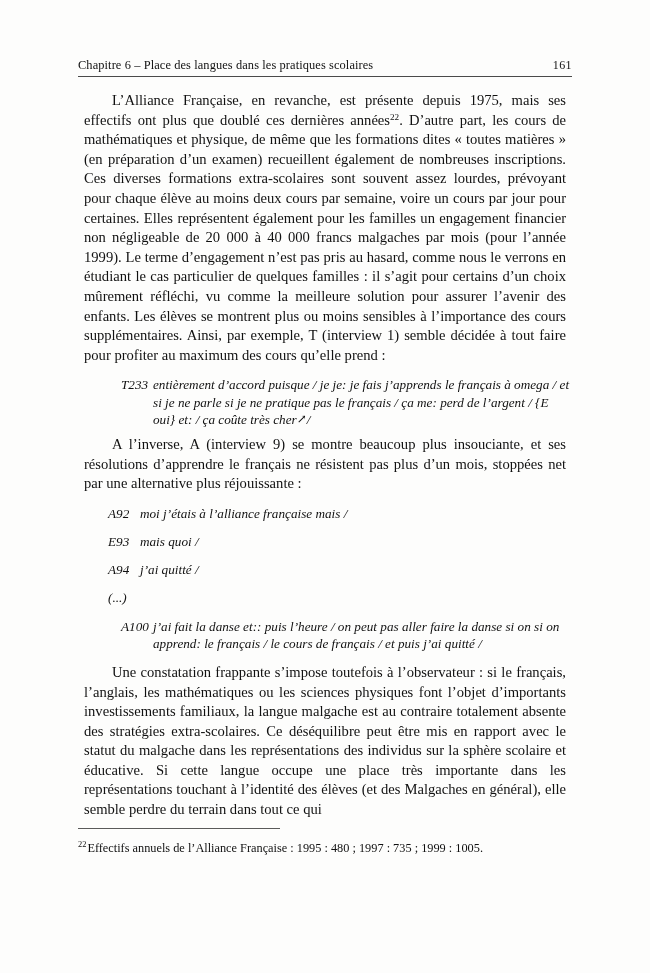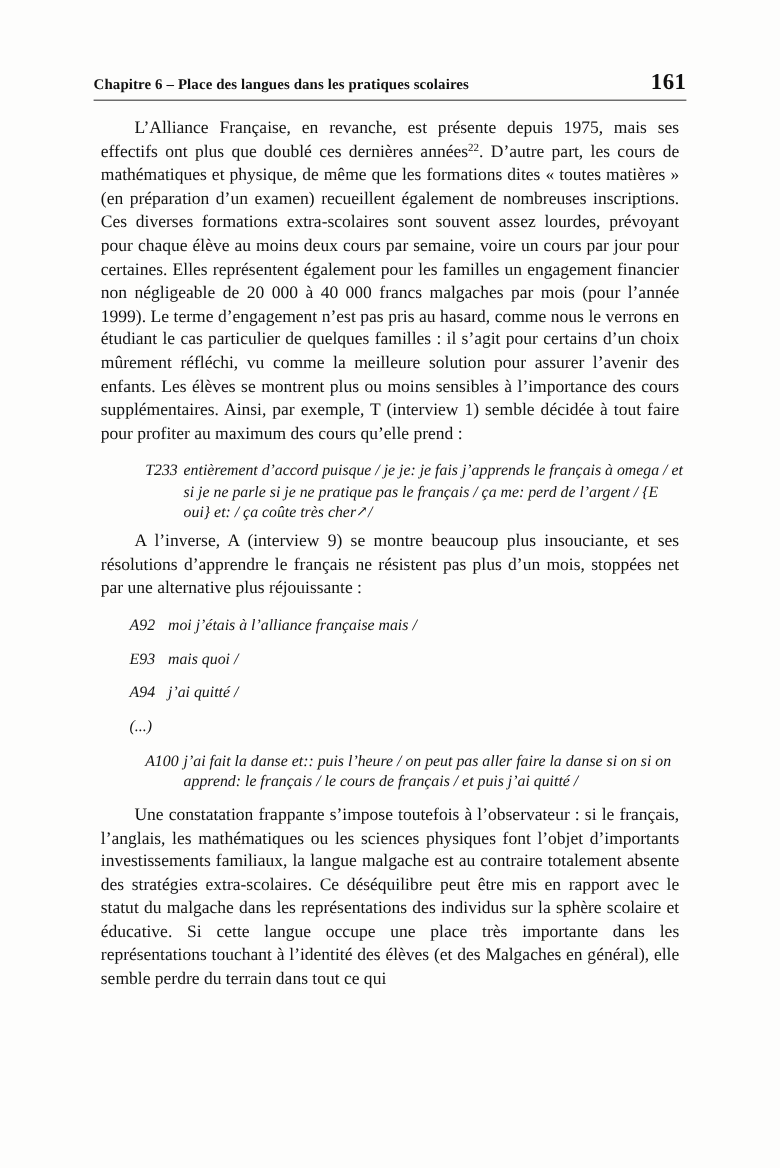--- a/index.html
+++ b/index.html
@@ -29,25 +29,24 @@
 
   
   .runhead {
     display: flex;
     align-items: baseline;
     justify-content: space-between;
     font-size: 12.4px;
     letter-spacing: 0.1px;
     padding-bottom: 3px;
     border-bottom: 1.1px solid #4a4a4a;
-    font-weight: bold;
   }
   .runhead-title { white-space: nowrap; }
   .runhead-folio {
-    font-size: 19px;
+    font-size: 12px;
     letter-spacing: 0.4px;
   }
 
   
   p.para {
     margin: 6px;
     text-align: justify;
     text-justify: inter-word;
     font-size: 14.6px;
     line-height: 19.6px;
@@ -163,14 +162,18 @@
       <div class="tline">
         <span class="tcode">A100</span>
         <span class="ttext">j’ai fait la danse et:: puis l’heure / on peut pas aller faire la danse si on si on apprend: le français / le cours de français / et puis j’ai quitté /</span>
       </div>
     </div>
 
     <p class="para">Une constatation frappante s’impose toutefois à l’observateur : si le français, l’anglais, les mathématiques ou les sciences physiques font l’objet d’importants investissements familiaux, la langue malgache est au contraire totalement absente des stratégies extra-scolaires. Ce déséquilibre peut être mis en rapport avec le statut du malgache dans les représentations des individus sur la sphère scolaire et éducative. Si cette langue  occupe une place très importante dans les représentations touchant à l’identité des élèves (et des Malgaches en général), elle semble perdre du terrain dans tout ce qui</p>
 
   </div>
 
+  <div class="footnote">
+    <div class="footnote-rule"></div>
+    <p class="footnote-text"><sup>22</sup><span>Effectifs annuels de l’Alliance Française : 1995 : 480 ; 1997 : 735 ; 1999 : 1005.</span></p>
+  </div>
 
 </div>
 
 </body></html>

